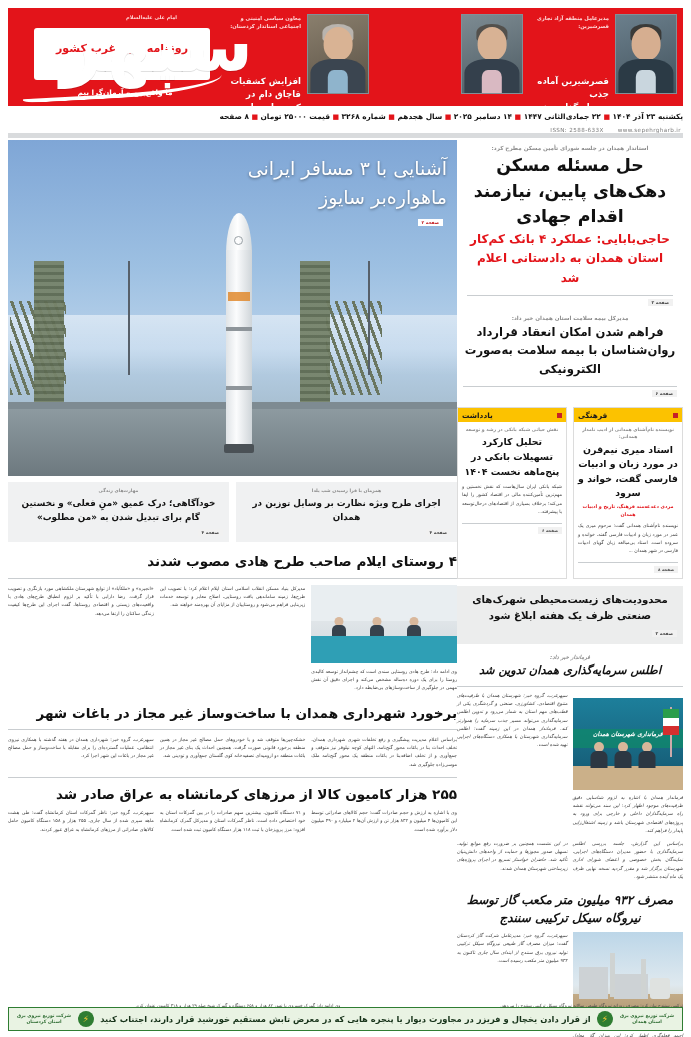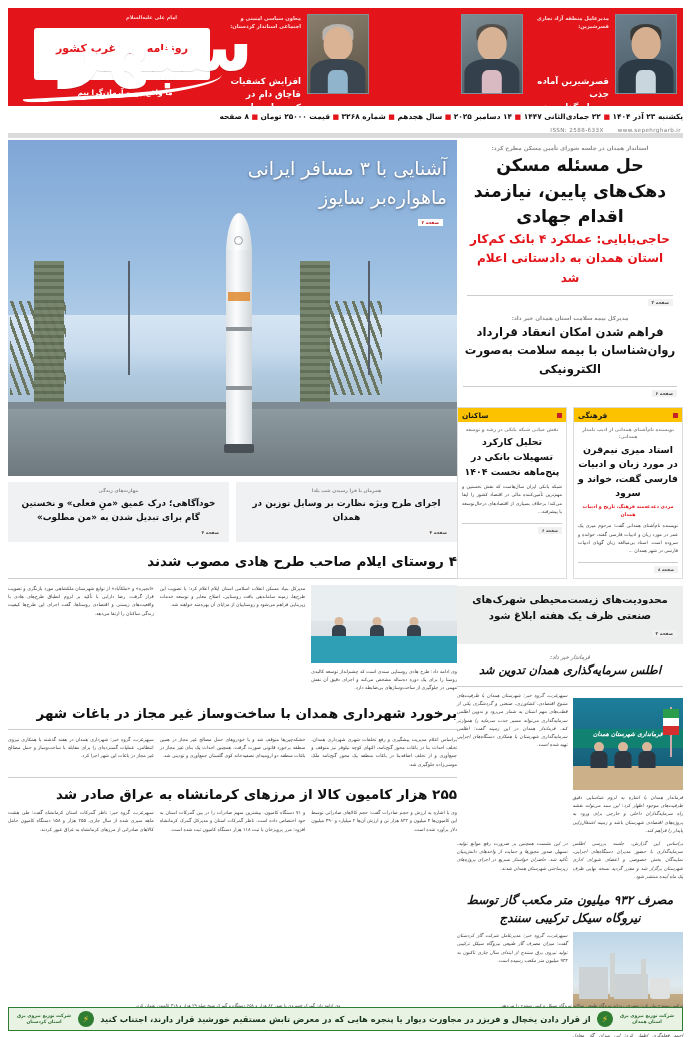--- a/index.html
+++ b/index.html
@@ -387,21 +387,21 @@
           <div class="body-txt">نویسنده نام‌آشنای همدانی گفت: مرحوم میری یک عمر در مورد زبان و ادبیات فارسی گفته، خوانده و سروده است. استاد بی‌مبالغه زبان گویای ادبیات فارسی در شهر همدان ...</div>
           <div class="hr-thin"></div>
           <div class="chip-row start">
               <span class="pagechip lite">صفحه ۸</span>
             </div>
         </div>
       </div>
       <div class="ybox">
         <div class="ylabel">
           <span class="sq"></span>
-          <span class="lbl">ساکنان</span>
+          <span class="lbl">یادداشت</span>
         </div>
         <div class="ybox-inner">
           <div class="kicker">نقش حیاتی شبکه بانکی در رشد و توسعه</div>
           <div class="headline">تحلیل کارکرد تسهیلات بانکی در پنج‌ماهه نخست ۱۴۰۴</div>
           <div class="body-txt">شبکه بانکی ایران سال‌هاست که نقش نخستین و مهم‌ترین تأمین‌کننده مالی در اقتصاد کشور را ایفا می‌کند؛ برخلاف بسیاری از اقتصادهای درحال‌توسعه با پیشرفته...</div>
           <div class="hr-thin"></div>
           <div class="chip-row start">
               <span class="pagechip lite">صفحه ۶</span>
             </div>
         </div>

